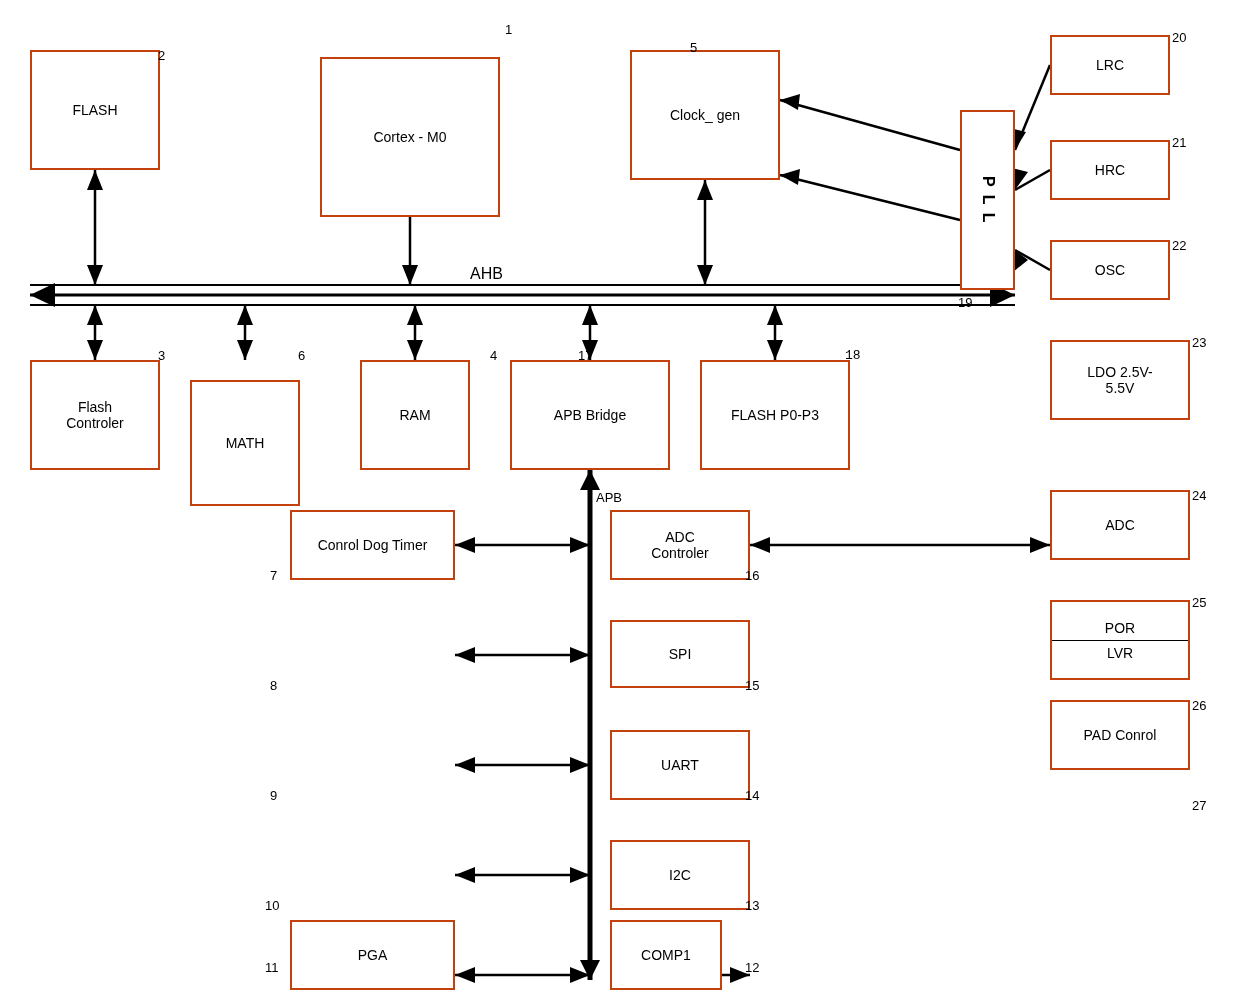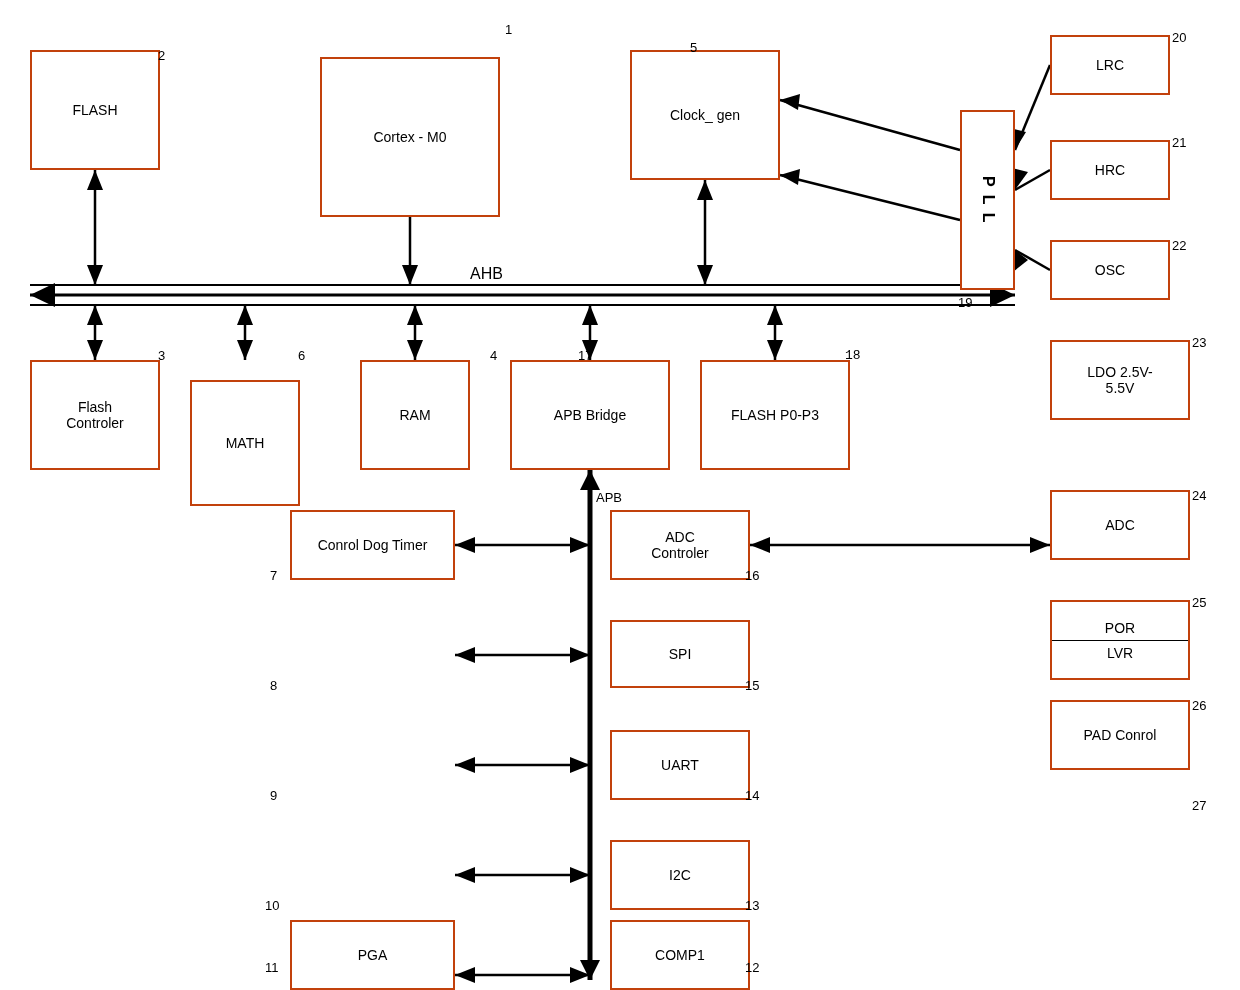--- a/index.html
+++ b/index.html
@@ -241,21 +241,21 @@
   </div>
 
   <div class="block" style="left:1050px;top:700px;width:140px;height:70px;">
     <span>PAD Conrol</span>
   </div>
 
   <div class="block" style="left:290px;top:920px;width:165px;height:70px;">
     <span>PGA</span>
   </div>
 
-  <div class="block" style="left:610px;top:920px;width:140px;height:70px;">
+  <div class="block" style="left:610px;top:920px;width:112px;height:70px;">
     <span>COMP1</span>
   </div>
 
 
   <div class="label" style="left:470px;top:265px;font-size:16px;">
     <span>AHB</span>
   </div>
 
   <div class="label" style="left:596px;top:490px;font-size:13px;">
     <span>APB</span>

